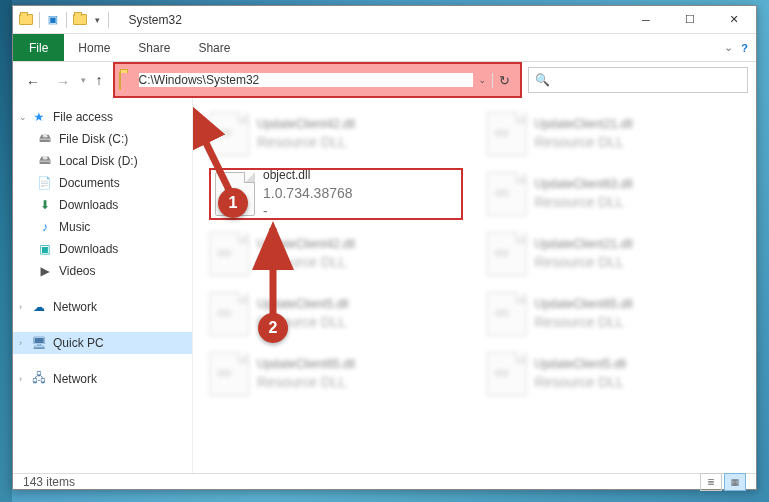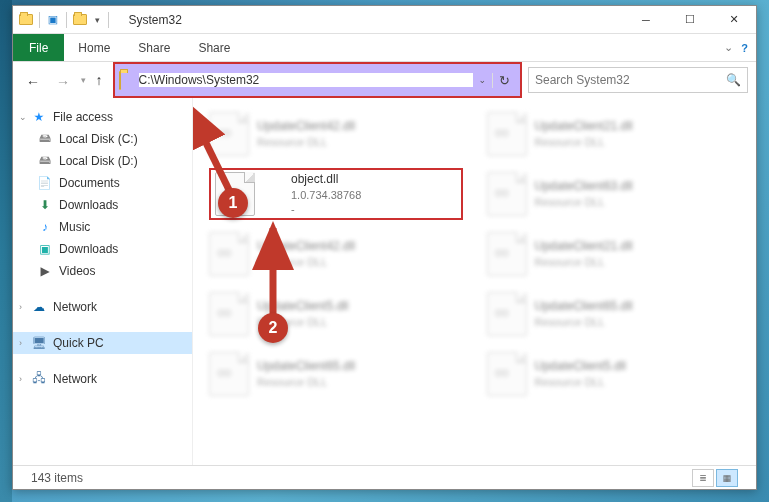--- a/index.html
+++ b/index.html
@@ -27,21 +27,21 @@
 .tab { font-size: 12px; color: #444; padding: 0 14px; display: flex; align-items: center; cursor: pointer; }
 .ribbon-right { margin-left: auto; display: flex; align-items: center; padding-right: 8px; gap: 8px; color: #777; font-size: 11px; }
 .help-icon { color: #1979ca; font-weight: bold; }
 
 
 .navbar { height: 36px; display: flex; align-items: center; padding: 4px 8px; gap: 6px; background: #fff; }
 .nav-arrow { width: 24px; height: 24px; border-radius: 2px; display: flex; align-items: center; justify-content: center; color: #999; font-size: 14px; cursor: pointer; }
 .nav-arrow.enabled { color: #333; }
 .nav-chev { color: #999; font-size: 9px; }
 .nav-up { color: #333; font-size: 14px; cursor: pointer; padding: 0 4px; }
-.address { flex: 1; height: 36px; border: 2px solid #cc3030; background: #c4b5fd; display: flex; align-items: center; padding: 0 4px; position: relative; }
+.address { flex: 1; height: 36px; border: 2px solid #cc3030; background: #fca5a5; display: flex; align-items: center; padding: 0 4px; position: relative; }
 .addr-icon { width: 16px; height: 16px; margin-right: 4px; }
 .addr-text { flex: 1; font-size: 12px; color: #333; border: none; outline: none; }
 .addr-drop { color: #555; font-size: 9px; padding: 0 6px; cursor: pointer; }
 .addr-refresh { color: #444; font-size: 13px; padding: 0 6px; cursor: pointer; border-left: 1px solid #ddd; }
 .search { width: 220px; height: 26px; border: 1px solid #ccc; display: flex; align-items: center; padding: 0 6px; color: #888; font-size: 12px; }
 .search input { flex: 1; border: none; outline: none; font-size: 12px; color: #888; }
 .search-icon { color: #777; font-size: 12px; }
 
 
 .body { flex: 1; display: flex; overflow: hidden; background: #fff; }
@@ -50,30 +50,30 @@
 .side-item { display: flex; align-items: center; height: 22px; padding: 0 8px 0 24px; font-size: 12px; color: #333; cursor: pointer; gap: 6px; position: relative; }
 .side-item.root { padding-left: 18px; }
 .side-item.selected { background: #cde8ff; }
 .tree-chev { position: absolute; left: 6px; font-size: 9px; color: #888; }
 .si-icon { width: 16px; height: 16px; display: flex; align-items: center; justify-content: center; font-size: 12px; }
 
 
 .content { flex: 1; position: relative; padding: 10px 16px; overflow: hidden; }
 .file-grid { display: grid; grid-template-columns: 1fr 1fr; gap: 8px 24px; }
 .file-item { display: flex; align-items: center; height: 52px; filter: blur(2px); opacity: 0.6; }
-.file-item.clear { filter: none; opacity: 1; border: 2px solid #cc3030; padding: 4px; gap: 28px; }
+.file-item.clear { filter: none; opacity: 1; border: 2px solid #cc3030; padding: 4px; }
 .file-icon { width: 40px; height: 44px; margin-right: 8px; position: relative; border: 1px solid #bbb; background: #fafafa; border-radius: 2px; }
 .file-icon::before { content: ""; position: absolute; right: -1px; top: -1px; width: 10px; height: 10px; background: linear-gradient(135deg, #fafafa 50%, #ddd 50%); border-left: 1px solid #bbb; border-bottom: 1px solid #bbb; }
 .file-icon::after { content: "⚙⚙"; position: absolute; left: 6px; top: 14px; font-size: 11px; color: #bbb; letter-spacing: -3px; }
 .file-meta { display: flex; flex-direction: column; font-size: 12px; line-height: 1.3; }
 .file-name { color: #333; }
-.file-desc { color: #777; font-size: 11px; }
-
-
-.statusbar { height: 24px; border-top: 1px solid #ddd; display: flex; align-items: center; padding: 0 18px; font-size: 12px; color: #555; background: #fff; }
+.file-desc { color: #777; font-size: 14px; }
+
+
+.statusbar { height: 16px; border-top: 1px solid #ddd; display: flex; align-items: center; padding: 0 10px; font-size: 12px; color: #555; background: #fff; }
 .status-right { margin-left: auto; display: flex; gap: 2px; }
 .view-btn { width: 22px; height: 18px; border: 1px solid #ccc; display: flex; align-items: center; justify-content: center; font-size: 9px; color: #666; cursor: pointer; }
 .view-btn.active { background: #cde8ff; border-color: #7ab8e0; }
 
 
 .anno { position: absolute; z-index: 50; pointer-events: none; }
 .circle { width: 30px; height: 30px; border-radius: 50%; background: #c0392b; color: #fff; display: flex; align-items: center; justify-content: center; font-size: 16px; font-weight: bold; box-shadow: 0 2px 4px rgba(0,0,0,0.3); }
 .arrow-svg { position: absolute; overflow: visible; }
 
 
@@ -122,37 +122,36 @@
     <div class="nav-arrow">→</div>
     <span class="nav-chev">▾</span>
     <div class="nav-up">↑</div>
     <div class="address">
       <span class="addr-icon"><span class="folder-glyph" style="transform:scale(0.9)"></span></span>
       <input class="addr-text" value="C:\Windows\System32" style="">
       <span class="addr-drop">⌄</span>
       <span class="addr-refresh">↻</span>
     </div>
     <div class="search">
-      <input placeholder="Search System32" style="">
       <span class="search-icon">🔍</span>
     </div>
   </div>
 
   <div class="body">
 
     <div class="sidebar">
       <div class="side-group">
         <div class="side-item root">
           <span class="tree-chev">⌄</span>
           <span class="si-icon c-star">★</span>
           <span>File access</span>
         </div>
         <div class="side-item">
             <span class="si-icon c-disk">🖴</span>
-            <span>Local Disk (C:)</span>
+            <span>File Disk (C:)</span>
           </div>
         <div class="side-item">
             <span class="si-icon c-disk">🖴</span>
             <span>Local Disk (D:)</span>
           </div>
         <div class="side-item">
             <span class="si-icon c-doc">📄</span>
             <span>Documents</span>
           </div>
         <div class="side-item">

